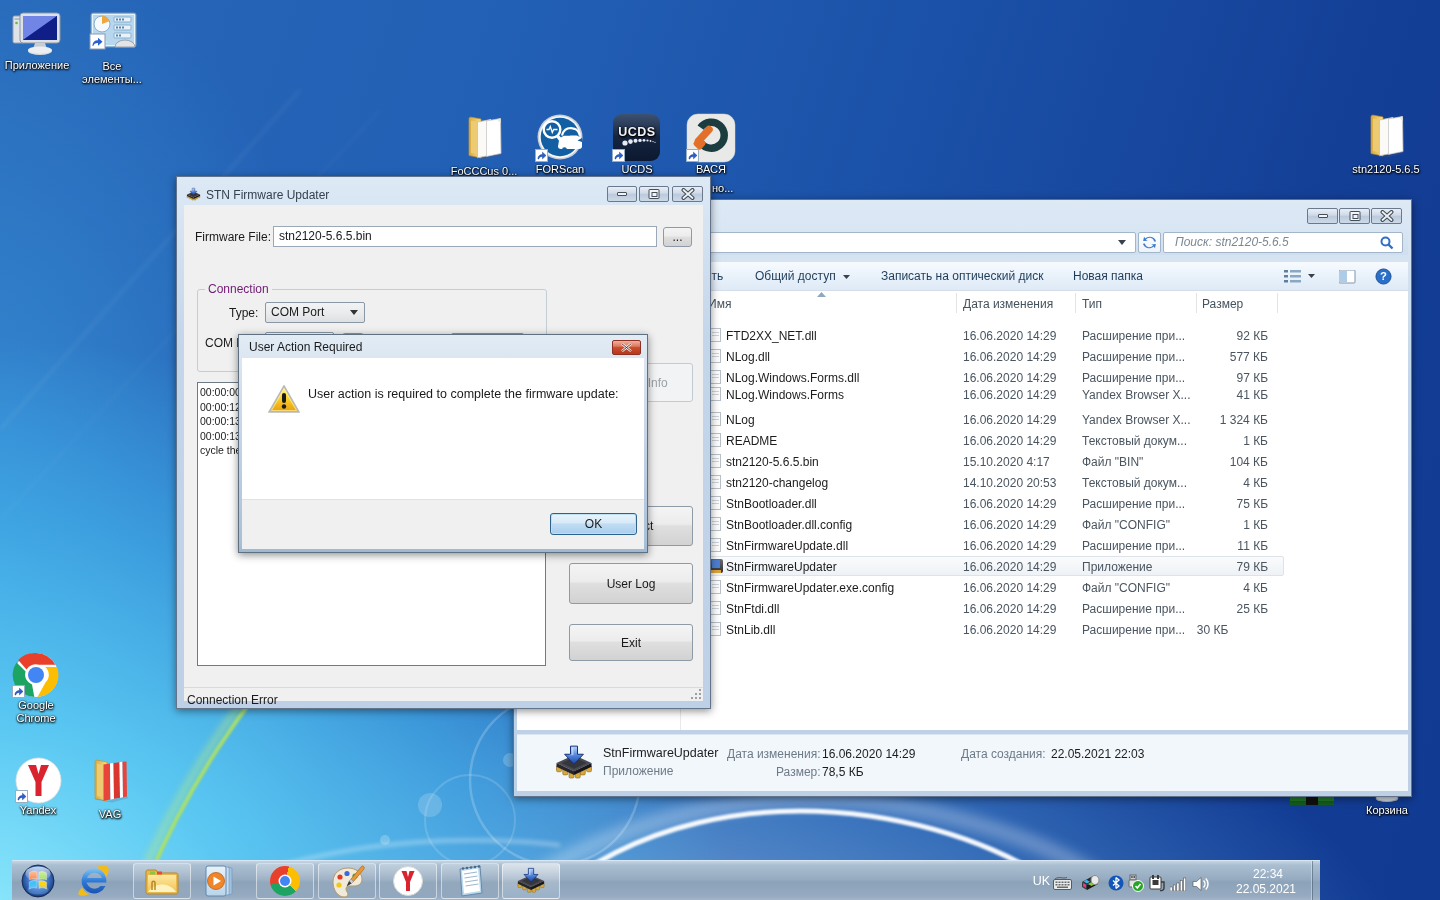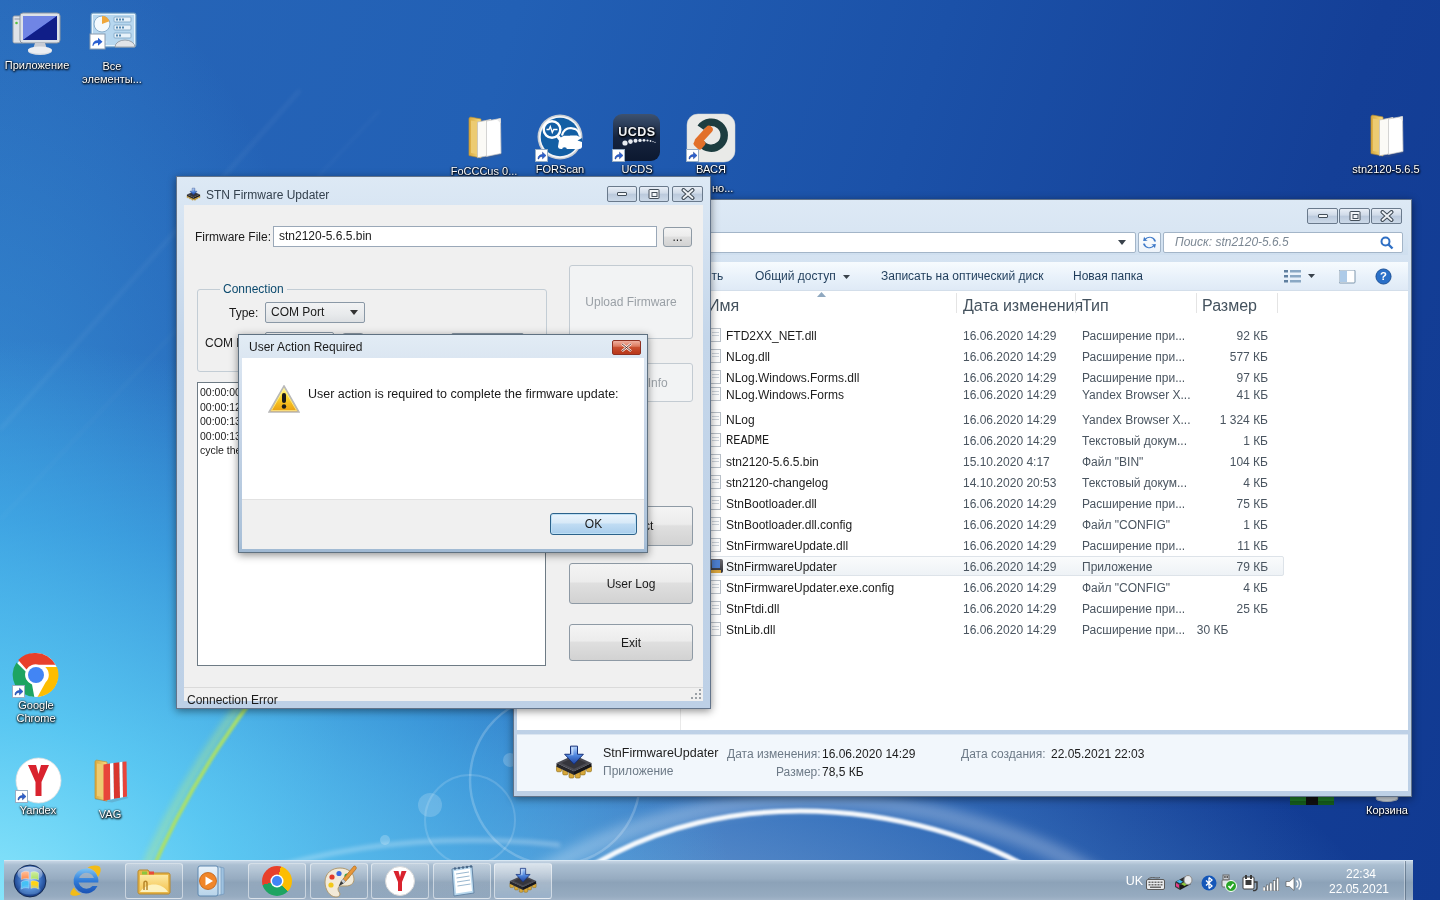--- a/index.html
+++ b/index.html
@@ -22,39 +22,39 @@
 .g-min{width:10px;height:4px;background:#f2f5f8;border:1.5px solid #444f5a;border-radius:1px;}
 .g-max{width:11px;height:10px;background:#f2f5f8;border:1.5px solid #444f5a;border-radius:1px;}
 .g-max:after{content:"";position:absolute;left:2px;top:2px;width:4px;height:3px;border:1.5px solid #444f5a;background:#f2f5f8;}
 .capbtn svg{position:absolute;left:50%;top:50%;transform:translate(-50%,-50%);}
 
 #exp{left:513px;top:199px;width:899px;height:598px;}
 #exp .addr{position:absolute;left:3px;top:29px;right:3px;height:26px;background:linear-gradient(#d9e6f3,#cfdfef);}
 #exp .tool{position:absolute;left:3px;top:62px;right:3px;height:29px;background:linear-gradient(#f7fbfe,#e8f1fa 55%,#dfeaf6);border-bottom:1px solid #d3deea;}
 #exp .files{position:absolute;left:3px;top:91px;right:3px;bottom:66px;background:#fff;}
 #exp .dpane{position:absolute;left:3px;bottom:5px;right:3px;height:57px;background:#f2f7fc;border-top:1px solid #dce6f1;}
-.fhdr{position:absolute;top:0;font-size:16px;color:#44525e;}
+.fhdr{position:absolute;top:0;font-size:12px;color:#44525e;}
 .frow{position:absolute;left:0;width:100%;height:21px;font-size:12px;color:#1c1c1c;}
 .fcell{position:absolute;top:3px;white-space:nowrap;}
 .gray{color:#4a5560;}
 
 #upd{left:176px;top:176px;width:535px;height:533px;}
 #upd .client{position:absolute;left:7px;top:28px;right:7px;bottom:7px;background:#f0f0f0;}
 .lbl{position:absolute;font-size:12px;color:#1a1a1a;white-space:nowrap;}
 .tbox{position:absolute;background:#fff;border:1px solid #9aa8b8;font-size:12px;color:#1a1a1a;}
 .btn{position:absolute;border:1px solid #8e9aa5;border-radius:3px;font-size:12px;color:#1a1a1a;
  background:linear-gradient(#f4f4f4,#ececec 45%,#dfdfdf 50%,#d2d2d2);display:flex;align-items:center;justify-content:center;}
 .btnflat{position:absolute;border:1px solid #c3cbd2;border-radius:3px;font-size:12px;color:#9aa0a6;
  background:#f2f3f4;display:flex;align-items:center;justify-content:center;}
 
 #dlg{left:238px;top:334px;width:410px;height:219px;background:linear-gradient(#e2ecf5,#ccd9ea 35%,#a9c0d8 95%,#9fb8d2);border-color:#5f7181;}
 #dlg .content{position:absolute;left:3px;top:23px;right:3px;height:143px;background:#fff;}
 #dlg .footer{position:absolute;left:3px;bottom:3px;right:3px;height:50px;background:#f0f0f0;border-top:1px solid #e2e2e2;}
 
-#tb{position:absolute;left:4px;bottom:0;width:1409px;height:40px;
+#tb{position:absolute;left:12px;bottom:0;width:1308px;height:40px;
  background:linear-gradient(#c6d5e4 0%,#abbfd2 10%,#97acc1 45%,#8ca2b8 55%,#96abc0 90%,#a2b4c8 100%);
  border-top:1px solid #d7e6f2;padding-left:32px;}
 .tbtn{position:absolute;top:2px;width:58px;height:36px;border:1px solid rgba(255,255,255,.5);border-radius:3px;
  background:linear-gradient(rgba(255,255,255,.25),rgba(255,255,255,.08) 50%,rgba(110,140,170,.15));}
 .tbtn svg,.tico svg{position:absolute;left:50%;top:50%;transform:translate(-50%,-50%);}
 .tico{position:absolute;top:2px;width:40px;height:36px;}
 .tray{position:absolute;top:0;height:42px;color:#fff;}
 </style></head><body>
 <div id="scr">
 
@@ -419,21 +419,21 @@
   <div class="fcell" style="left:209px;">NLog</div>
   <div class="fcell gray" style="left:446px;">16.06.2020 14:29</div>
   <div class="fcell gray" style="left:565px;">Yandex Browser X...</div>
   <div class="fcell gray" style="left:640px;width:111px;text-align:right;">1 324 КБ</div>
 </div>
 <div class="frow" style="top:140px;">
           <div style="position:absolute;left:193px;top:2px;width:11px;height:14px;background:#fdfdfd;border:1px solid #b9c0c8;">
             <div style="position:absolute;left:1px;top:3px;width:7px;height:1px;background:#cdd3da;"></div>
             <div style="position:absolute;left:1px;top:6px;width:7px;height:1px;background:#cdd3da;"></div>
           </div>
-  <div class="fcell" style="left:209px;font-family:Liberation Mono, monospace;">README</div>
+  <div class="fcell" style="left:209px;">README</div>
   <div class="fcell gray" style="left:446px;">16.06.2020 14:29</div>
   <div class="fcell gray" style="left:565px;">Текстовый докум...</div>
   <div class="fcell gray" style="left:640px;width:111px;text-align:right;">1 КБ</div>
 </div>
 <div class="frow" style="top:161px;">
           <div style="position:absolute;left:193px;top:2px;width:11px;height:14px;background:#fdfdfd;border:1px solid #b9c0c8;">
             <div style="position:absolute;left:1px;top:3px;width:7px;height:1px;background:#cdd3da;"></div>
             <div style="position:absolute;left:1px;top:6px;width:7px;height:1px;background:#cdd3da;"></div>
           </div>
   <div class="fcell" style="left:209px;">stn2120-5.6.5.bin</div>
@@ -593,23 +593,22 @@
         <svg width="15" height="12" viewBox="0 0 15 12">
           <path d="M3 2 L12 10 M12 2 L3 10" stroke="#414c57" stroke-width="4" stroke-linecap="round"></path>
           <path d="M3 2 L12 10 M12 2 L3 10" stroke="#eef2f6" stroke-width="1.8" stroke-linecap="round"></path>
         </svg>
       </div>
  <div class="client">
 
   <div class="lbl" style="left:11px;top:25px;">Firmware File:</div>
   <div class="tbox" style="left:89px;top:21px;width:384px;height:21px;line-height:19px;padding-left:5px;">stn2120-5.6.5.bin</div>
   <div class="btn" style="left:479px;top:22px;width:29px;height:20px;">...</div>
-  <div class="btnflat" style="left:385px;top:60px;width:124px;height:74px;">Upload Firmware</div>
   <fieldset style="position:absolute;left:13px;top:77px;width:350px;height:90px;border:1px solid #c3cdd5;border-radius:3px;">
-    <legend style="font-size:12px;color:#0c4a6e;margin-left:22px;padding:0 3px;">Connection</legend>
+    <legend style="font-size:12px;color:#701a75;margin-left:7px;padding:0 3px;">Connection</legend>
   </fieldset>
   <div class="lbl" style="left:45px;top:101px;">Type:</div>
   <div class="tbox" style="left:81px;top:97px;width:100px;height:21px;line-height:19px;padding-left:5px;background:linear-gradient(#f2f3f4,#e8eaec 60%,#dde0e3);border-color:#8a98a6;border-radius:2px;">COM Port
     <svg width="9" height="6" style="position:absolute;right:5px;top:7px">
             <path d="M0 0 L8 0 L4 5 Z" fill="#333"></path>
           </svg>
   </div>
   <div class="lbl" style="left:21px;top:131px;">COM Port:</div>
   <div class="tbox" style="left:81px;top:127px;width:69px;height:21px;border-color:#8a98a6;border-radius:2px;"></div>
         <div class="btn" style="left:158px;top:128px;width:22px;height:20px;"></div>

